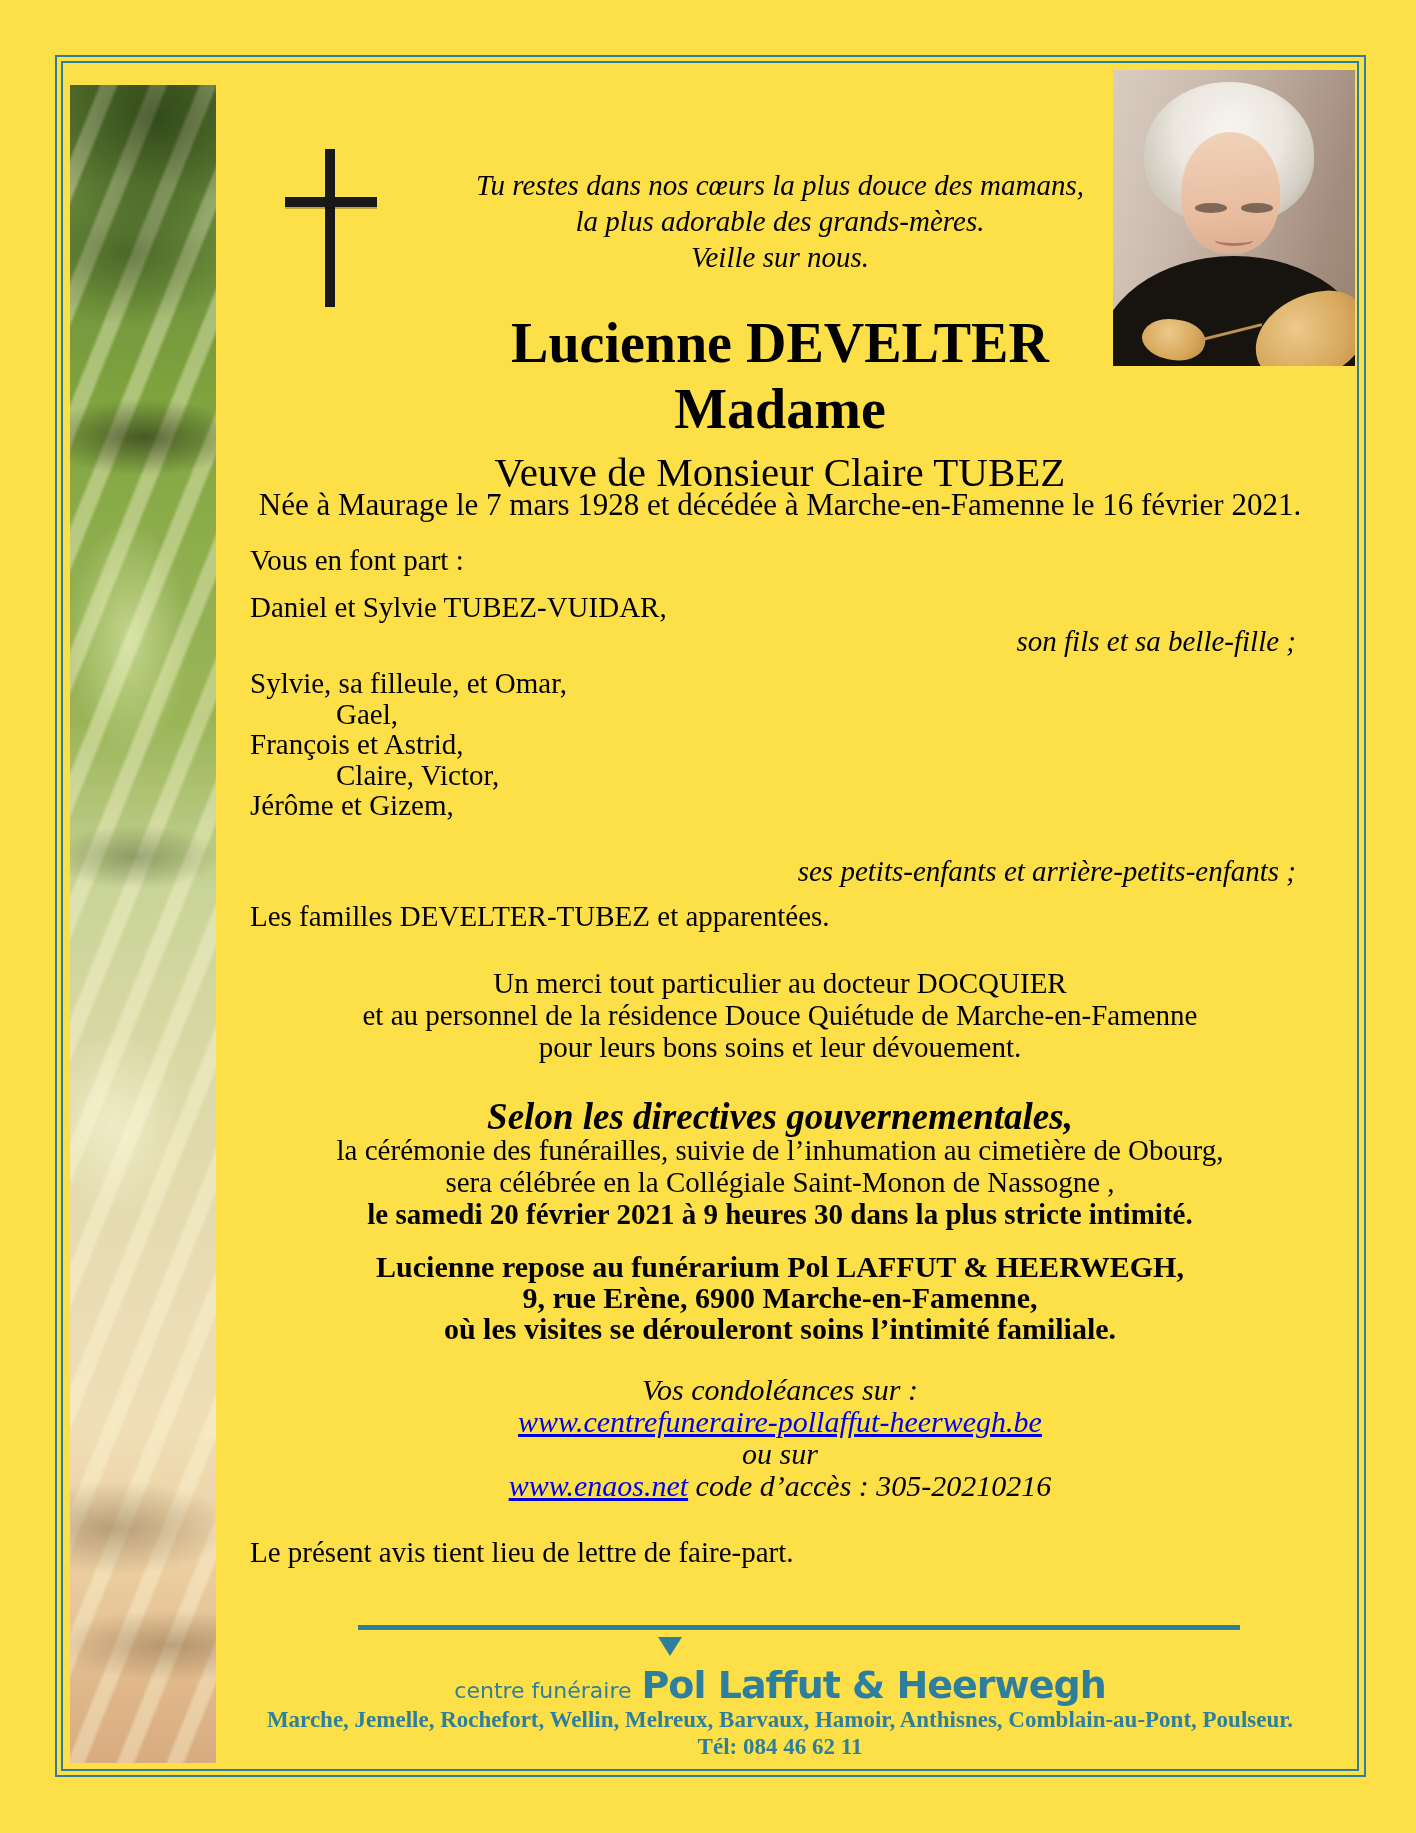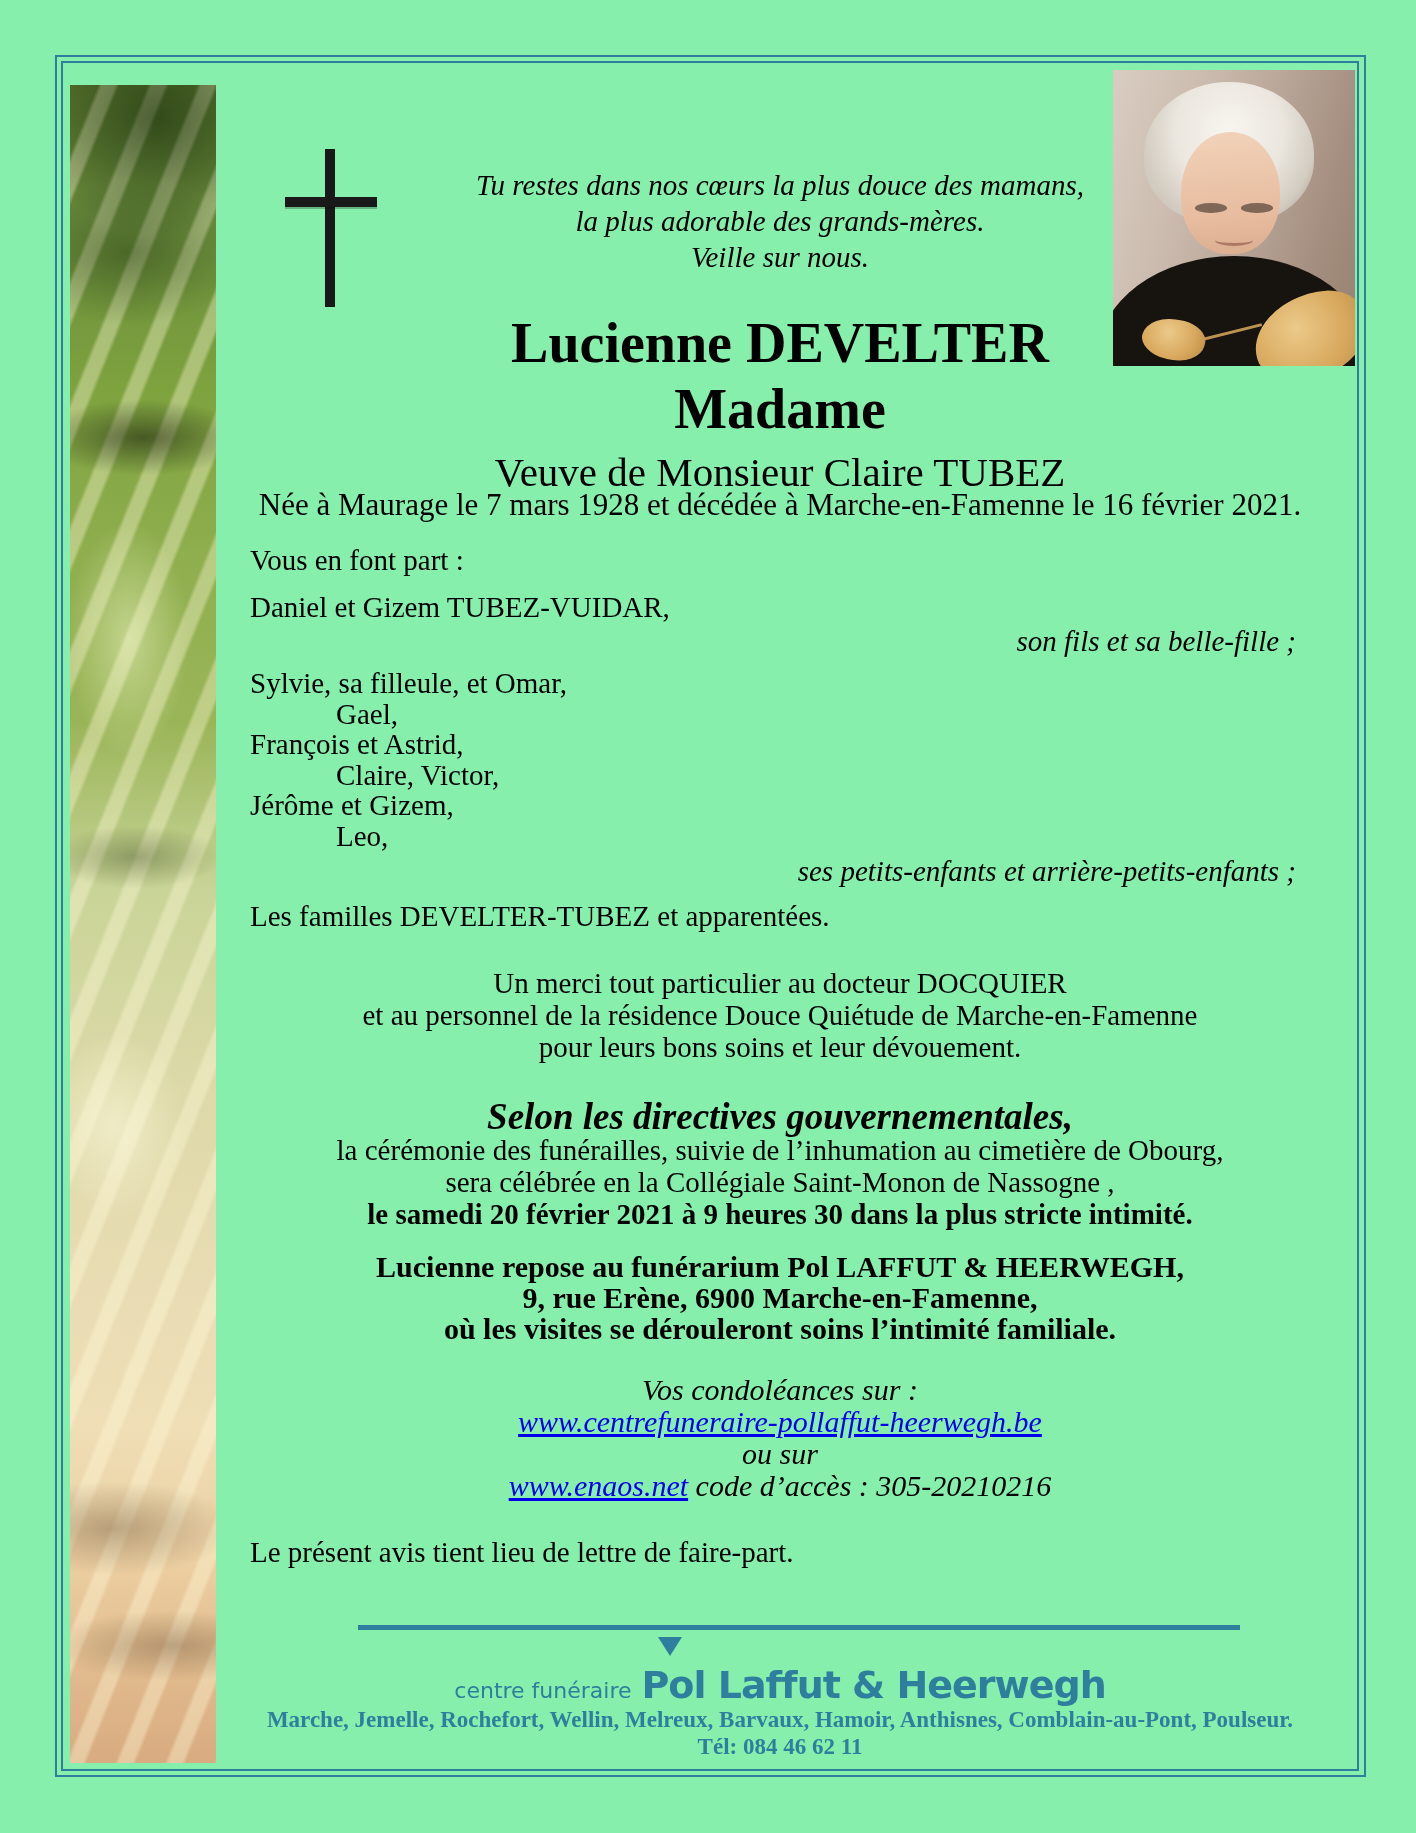--- a/index.html
+++ b/index.html
@@ -1,16 +1,16 @@
 <!DOCTYPE html>
 <html><head>
 <meta charset="utf-8">
 <style>
   html,body{margin:0;padding:0;background:#ffffff;}
-  .page{position:relative;width:1416px;height:1833px;background:#86efac;overflow:hidden;
+  .page{position:relative;width:1416px;height:1833px;background:#fde047;overflow:hidden;
         font-family:"Liberation Serif",serif;color:#000;}
   
   .frame-outer{position:absolute;left:55px;top:55px;width:1311px;height:1722px;
                border:2px solid #2e7f9e;box-sizing:border-box;}
   .frame-inner{position:absolute;left:61px;top:61px;width:1298px;height:1710px;
                border:2px solid #2e7f9e;box-sizing:border-box;}
   
   .strip{position:absolute;left:70px;top:85px;width:146px;height:1678px;
     background:
       radial-gradient(120% 10% at 60% 2%, rgba(25,45,12,.60), transparent 70%),
@@ -130,31 +130,30 @@
     <div class="blk title-block">
       <div class="title-line">Lucienne DEVELTER</div>
       <div class="title-line">Madame</div>
       <div class="subtitle">Veuve de Monsieur Claire TUBEZ</div>
     </div>
 
     <div class="blk born">Née à Maurage le 7 mars 1928 et décédée à Marche-en-Famenne le 16 février 2021.</div>
 
     <div class="blk part left">Vous en font part :</div>
 
-    <div class="blk daniel left">Daniel et Gizem TUBEZ-VUIDAR,</div>
+    <div class="blk daniel left">Daniel et Sylvie TUBEZ-VUIDAR,</div>
 
     <div class="blk son-caption right">son fils et sa belle-fille ;</div>
 
     <div class="blk gc left">
       <div>Sylvie, sa filleule, et Omar,</div>
       <div class="ind">Gael,</div>
       <div>François et Astrid,</div>
       <div class="ind">Claire, Victor,</div>
       <div>Jérôme et Gizem,</div>
-      <div class="ind">Leo,</div>
     </div>
 
     <div class="blk gc-caption right">ses petits-enfants et arrière-petits-enfants ;</div>
 
     <div class="blk familles left">Les familles DEVELTER-TUBEZ et apparentées.</div>
 
     <div class="blk thanks center">
       <div>Un merci tout particulier au docteur DOCQUIER</div>
       <div>et au personnel de la résidence Douce Quiétude de Marche-en-Famenne</div>
       <div>pour leurs bons soins et leur dévouement.</div>

